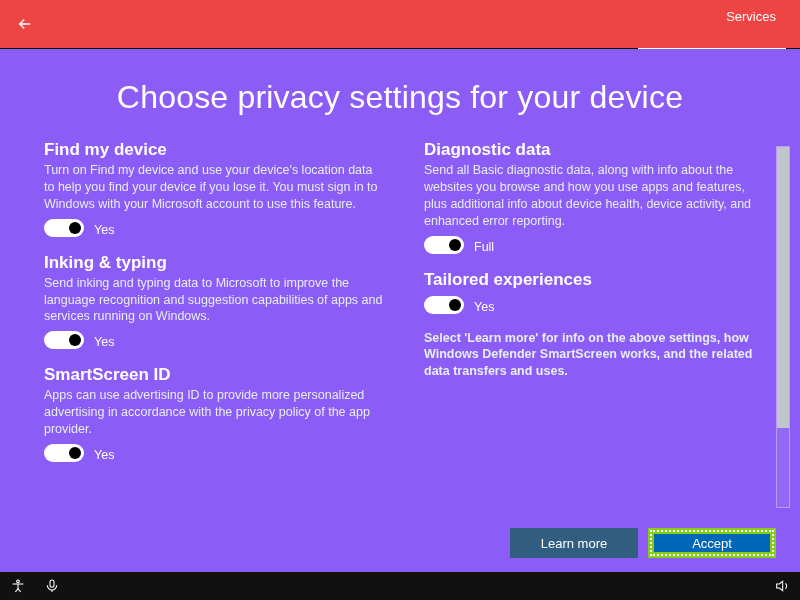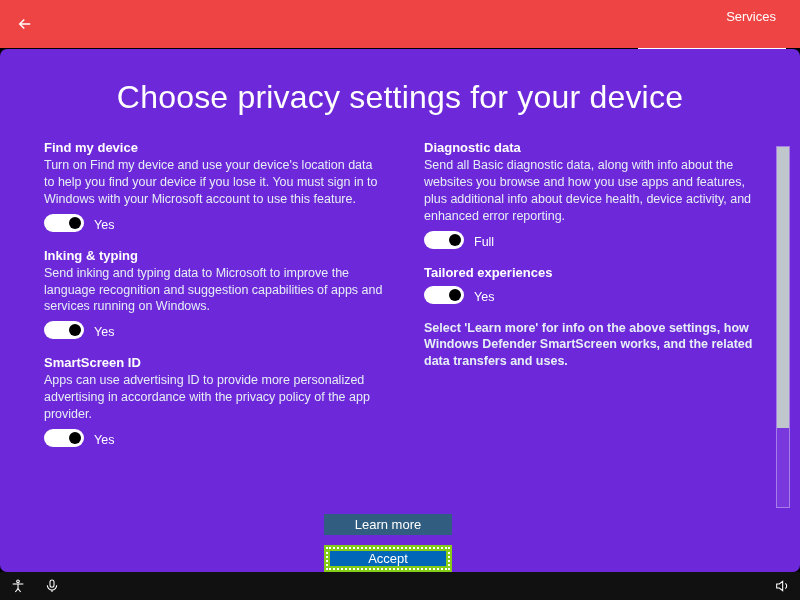--- a/index.html
+++ b/index.html
@@ -2,38 +2,38 @@
 <html><head>
 <meta charset="utf-8">
 <style>
   * { box-sizing: border-box; margin: 0; padding: 0; }
   html, body { width: 800px; height: 600px; overflow: hidden; font-family: "Segoe UI", Arial, sans-serif; background: #000; }
   .window { width: 800px; height: 600px; display: flex; flex-direction: column; background: #000; }
   .titlebar { height: 49px; background: #ef4444; display: flex; align-items: center; padding: 0 10px; position: relative; border-bottom: 1px solid #000; }
   .back { color: #fff; font-size: 18px; width: 30px; height: 30px; display: flex; align-items: center; justify-content: center; cursor: pointer; }
   .services-tab { position: absolute; right: 14px; top: 0; height: 32px; display: flex; align-items: center; color: #fff; font-size: 13px; padding: 0 10px; }
   .services-underline { position: absolute; right: 14px; left: auto; bottom: -3px; height: 3px; width: 148px; background: #fff; }
-  .content { flex: 1; background: #6d28d9; color: #fff; position: relative; display: flex; flex-direction: column; border-radius: 7px; }
+  .content { flex: 1; background: #8b5cf6; color: #fff; position: relative; display: flex; flex-direction: column; }
   .header { text-align: center; padding: 30px 40px 10px 40px; }
   .header h1 { font-weight: 300; font-size: 32px; letter-spacing: 0.2px; }
   .header p { font-size: 12.5px; font-weight: 300; color: #e6eef6; margin-top: 8px; line-height: 1.35; padding: 0 10px; }
   .settings-wrap { flex: 1; display: flex; padding: 14px 8px 0 44px; overflow: hidden; }
   .columns { flex: 1; display: flex; gap: 40px; padding-right: 12px; }
   .col { flex: 1; display: flex; flex-direction: column; gap: 16px; font-size: 12.5px; }
-  .setting-title { font-weight: 600; font-size: 13px; margin-bottom: 2px; }
+  .setting-title { font-weight: 600; font-size: 17px; margin-bottom: 2px; }
   .setting-desc { font-weight: 400; line-height: 1.35; color: #e6eef6; }
   .setting-note { font-weight: 700; line-height: 1.35; color: #e6eef6; }
   .toggle-row { display: flex; align-items: flex-end; gap: 10px; margin-top: 6px; }
   .toggle { width: 40px; height: 18px; border-radius: 9px; background: #fff; position: relative; cursor: pointer; }
   .toggle .knob { position: absolute; right: 3px; top: 3px; width: 12px; height: 12px; border-radius: 50%; background: #000; }
   .toggle-label { font-size: 12.5px; }
   .scrollbar { width: 16px; background: transparent; display: flex; flex-direction: column; padding-top: 6px; padding-bottom: 6px; }
   .scroll-track { flex: 1; width: 14px; background: rgba(255,255,255,0.08); border: 1px solid rgba(255,255,255,0.35); position: relative; }
   .scroll-thumb { position: absolute; top: 0; left: 0; right: 0; height: 78%; background: #bfc7cd; }
-  .footer { height: 58px; display: flex; align-items: center; justify-content: flex-end; gap: 10px; padding: 0 24px 0 0; flex-direction: column; }
+  .footer { height: 58px; display: flex; align-items: center; justify-content: flex-end; gap: 10px; padding: 0 24px 0 0; }
   .btn { height: 30px; min-width: 128px; display: flex; align-items: center; justify-content: center; font-size: 13px; color: #fff; cursor: pointer; }
   .btn.secondary { background: #305d80; }
   .btn.primary { background: #0067b8; outline: 2px dotted #fff; outline-offset: -4px; border: 6px solid #84cc16; }
   .taskbar { height: 28px; background: #111; display: flex; align-items: center; padding: 0 10px; color: #fff; font-size: 14px; }
   .taskbar .left { display: flex; gap: 18px; align-items: center; }
   .taskbar .right { margin-left: auto; display: flex; align-items: center; gap: 10px; }
   .tb-icon { width: 16px; height: 16px; display: flex; align-items: center; justify-content: center; cursor: pointer; }
 </style>
 </head>
 <body>

